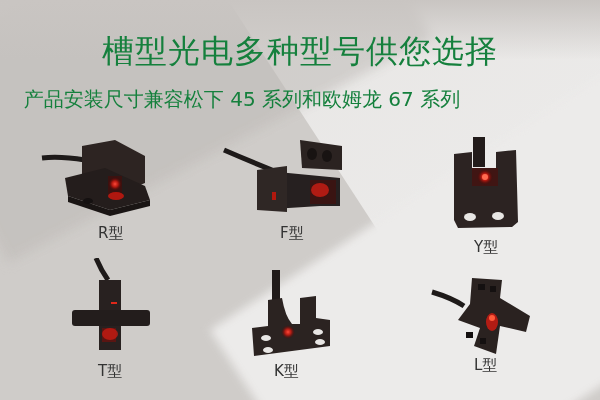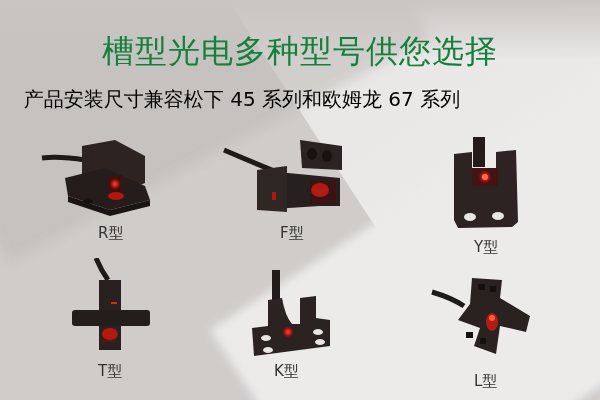--- a/index.html
+++ b/index.html
@@ -3,21 +3,21 @@
 <meta charset="utf-8">
 <style>
   html,body{margin:0;padding:0;}
   body{width:600px;height:400px;overflow:hidden;position:relative;font-family:"DejaVu Sans","Liberation Sans",sans-serif;}
   .bg{position:absolute;inset:0;background:#cfccc9;overflow:hidden;}
   .bg .light1{position:absolute;left:150px;top:-120px;width:900px;height:520px;background:linear-gradient(180deg,#e6e4e2 0%,#ecebea 100%);transform:rotate(-33deg);transform-origin:0 0;}
   .bg .shade{position:absolute;left:-100px;top:60px;width:480px;height:230px;background:rgba(190,186,182,0.55);transform:rotate(-28deg);transform-origin:0 0;filter:blur(6px);}
   .bg .light2{position:absolute;left:210px;top:330px;width:700px;height:260px;background:#ecebea;transform:rotate(-33deg);transform-origin:0 0;filter:blur(4px);}
   .bg .topband{position:absolute;left:0;top:0;width:600px;height:60px;background:linear-gradient(180deg,#c9c5c2,rgba(201,197,194,0));}
   .title{position:absolute;left:0;top:30px;width:600px;text-align:center;font-size:32px;color:#15803d;letter-spacing:1px;}
-  .subtitle{position:absolute;left:0;top:86px;width:484px;text-align:center;font-size:20px;color:#000000;}
+  .subtitle{position:absolute;left:0;top:86px;width:484px;text-align:center;font-size:20px;color:#15803d;}
   .item{position:absolute;}
   .label{position:absolute;font-size:15px;color:#333;white-space:nowrap;}
   .shape{position:absolute;}
 </style>
 </head>
 <body>
 
 <div class="bg">
   <div class="light1"></div>
   <div class="shade"></div>
@@ -106,14 +106,14 @@
   <svg class="shape" width="120" height="90" viewBox="0 0 120 90" style="left:0;top:0;">
     <path d="M2 16 Q 22 22 34 30" stroke="#1e1a19" stroke-width="5" fill="none"></path>
     <polygon points="42,2 72,4 70,22 100,40 96,56 70,50 66,78 44,70 50,52 28,44 40,28" fill="#2a2220"></polygon>
     <rect x="48" y="8" width="7" height="6" fill="#141010"></rect>
     <rect x="60" y="10" width="6" height="6" fill="#141010"></rect>
     <rect x="36" y="56" width="7" height="6" fill="#141010"></rect>
     <rect x="50" y="62" width="6" height="6" fill="#141010"></rect>
     <ellipse cx="62" cy="46" rx="6" ry="9" fill="#d41c12" opacity="0.8"></ellipse>
     <circle cx="62" cy="42" r="3" fill="#ff5a3a"></circle>
   </svg>
-  <div class="label" style="left:44px;top:96px;">L型</div>
+  <div class="label" style="left:44px;top:80px;">L型</div>
 </div>
 
 </body></html>

